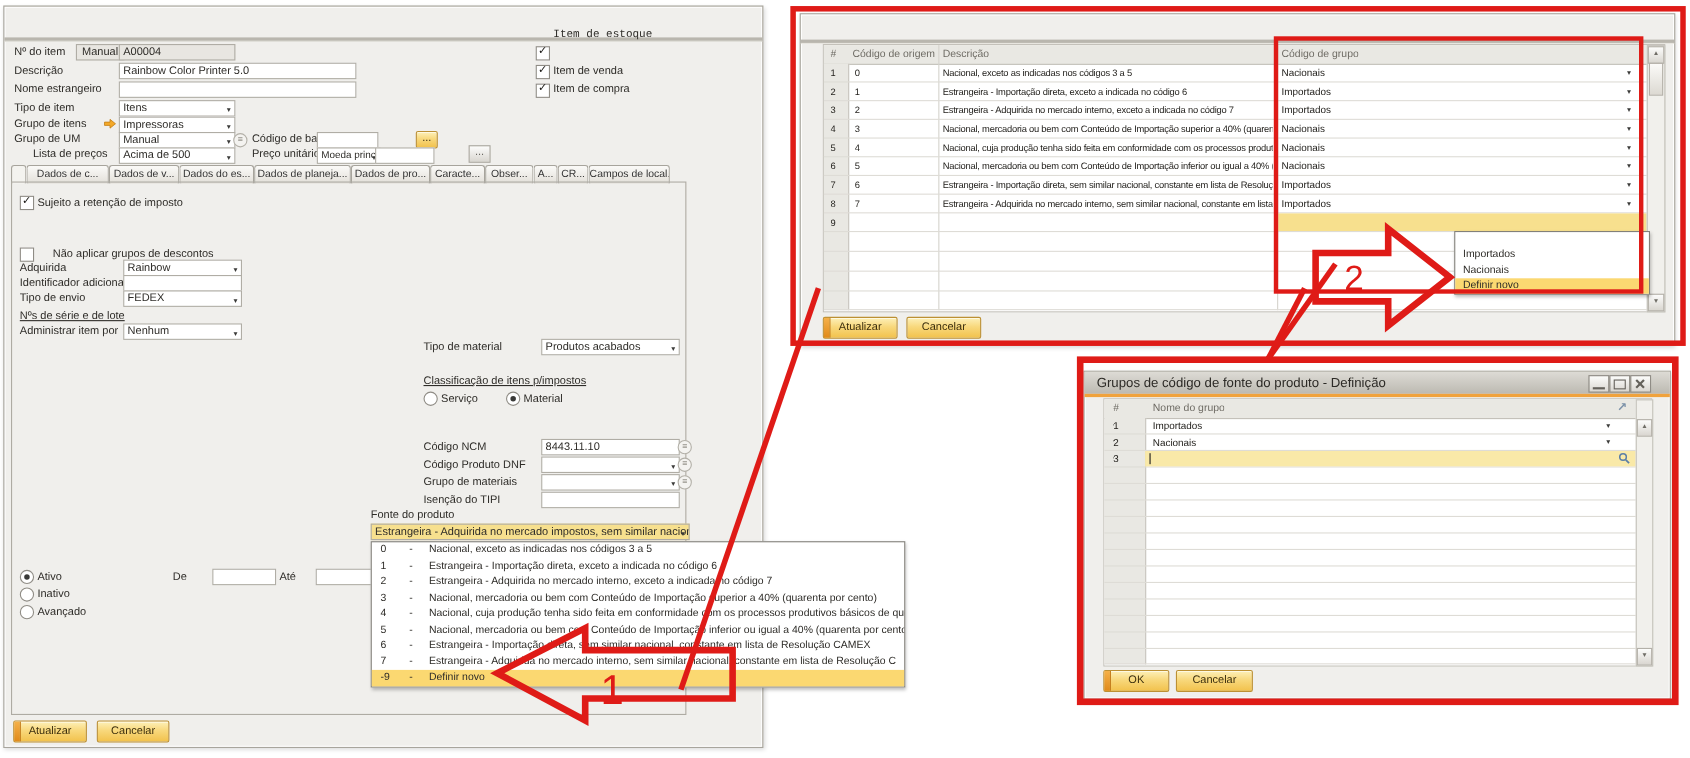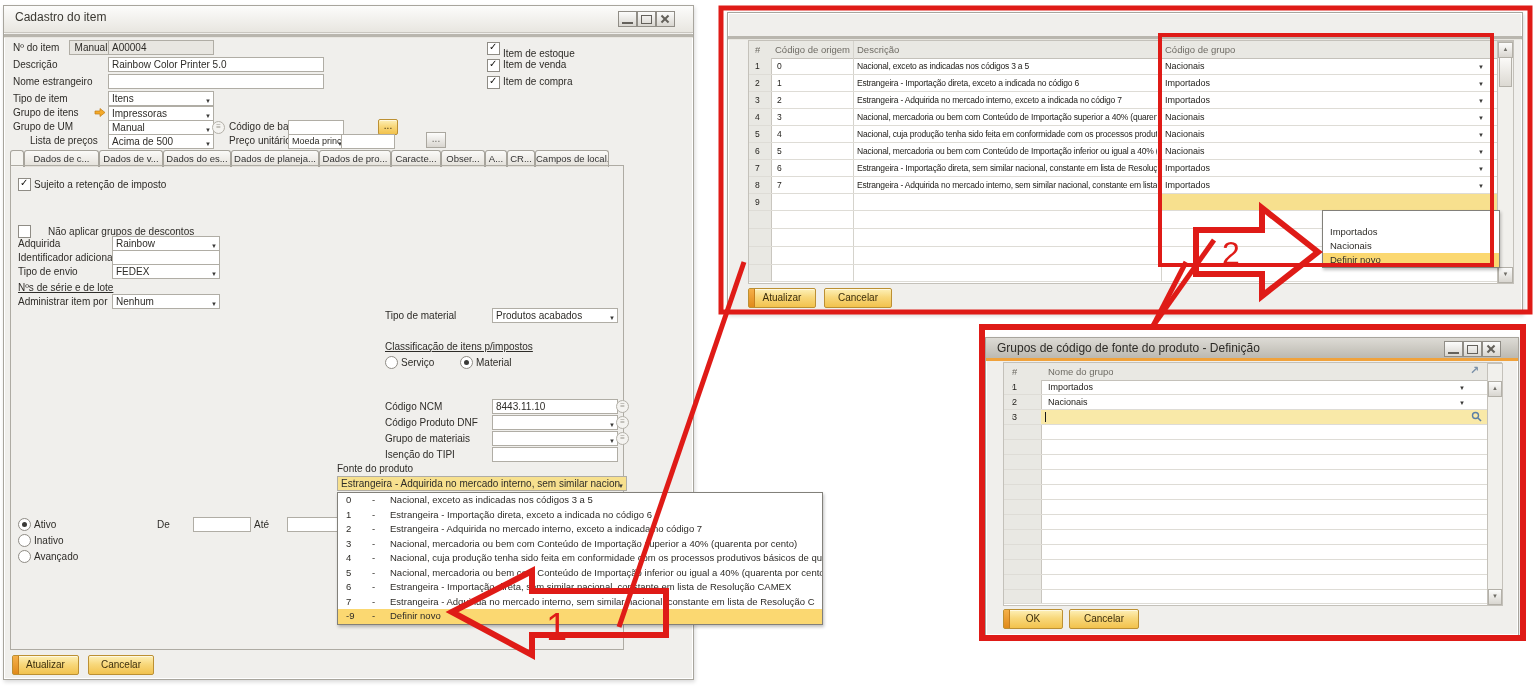--- a/index.html
+++ b/index.html
@@ -53,26 +53,20 @@
   .ddcode{display:inline-block;width:26px;padding-left:8px;}
   .dddash{display:inline-block;width:18px;}
   svg.overlay{position:absolute;left:0;top:0;z-index:100;pointer-events:none;}
 </style>
 </head>
 <body>
 
 <div class="stage">
 
   <div class="win" style="left:3px;top:5px;width:689px;height:673px;">
-    <div class="titlebar" style="height:26px;">
-      <span class="wtitle">Cadastro do item</span>
-      <span class="wctl ic-min" style="right:56px;top:5px;"></span>
-      <span class="wctl ic-max" style="right:37px;top:5px;"></span>
-      <span class="wctl ic-x" style="right:18px;top:5px;"></span>
-    </div>
     <div class="sep2" style="top:28px;"></div>
 
     <span class="lbl" style="left:9px;top:36px;">Nº do item</span>
     <div class="inp gray" style="left:65px;top:34px;width:36px;text-align:center;">Manual</div>
     <div class="inp gray" style="left:104px;top:34px;width:98px;">A00004</div>
 
     <span class="lbl" style="left:9px;top:53px;">Descrição</span>
     <div class="inp" style="left:104px;top:51px;width:208px;">Rainbow Color Printer 5.0</div>
 
     <span class="lbl" style="left:9px;top:70px;text-align:right;">Nome estrangeiro</span>
@@ -95,21 +89,21 @@
     <div class="sapbtn" style="left:374px;top:113px;width:18px;height:14px;line-height:12px;">...</div>
 
     <span class="lbl" style="left:9px;top:129px;padding-left:17px;">Lista de preços</span>
     <div class="inp cmb" style="left:104px;top:128px;width:98px;">Acima de 500</div>
     <span class="lbl" style="left:225px;top:129px;">Preço unitário</span>
     <div class="inp cmb" style="left:284px;top:128px;width:50px;font-size:9px;">Moeda princi</div>
     <div class="inp" style="left:337px;top:128px;width:46px;"></div>
     <div class="abs" style="left:422px;top:126px;width:18px;height:14px;background:linear-gradient(#fcfcfb,#d9d6d0);border:1px solid #aaa79f;text-align:center;line-height:12px;color:#6b6963;">...</div>
 
     <span class="cb on" style="left:483px;top:36px;"></span>
-    <span class="lbl" style="left:499px;top:42px;">Item de estoque</span>
+    <span class="lbl" style="left:499px;top:21px;font-family:Liberation Mono, monospace;">Item de estoque</span>
     <span class="cb on" style="left:483px;top:53px;"></span>
     <span class="lbl" style="left:499px;top:53px;">Item de venda</span>
     <span class="cb on" style="left:483px;top:70px;"></span>
     <span class="lbl" style="left:499px;top:70px;">Item de compra</span>
   </div>
 
   <div class="tab" style="left:10px;width:12px;background:#f4f3ef;"></div>
   <div class="tab" style="left:24px;width:73px;">Dados de c...</div>
   <div class="tab" style="left:99px;width:62px;">Dados de v...</div>
   <div class="tab" style="left:163px;width:66px;">Dados do es...</div>
@@ -154,21 +148,21 @@
   <span class="lbl" style="left:385px;top:417px;">Código Produto DNF</span>
   <div class="inp cmb" style="left:492px;top:415px;width:118px;"></div>
   <span class="licon" style="left:616px;top:416px;"></span>
   <span class="lbl" style="left:385px;top:433px;">Grupo de materiais</span>
   <div class="inp cmb" style="left:492px;top:431px;width:118px;"></div>
   <span class="licon" style="left:616px;top:432px;"></span>
   <span class="lbl" style="left:385px;top:449px;">Isenção do TIPI</span>
   <div class="inp" style="left:492px;top:447px;width:118px;"></div>
 
   <span class="lbl" style="left:337px;top:463px;">Fonte do produto</span>
-  <div class="inp yellow cmb" style="left:337px;top:476px;width:282px;">Estrangeira - Adquirida no mercado interno, sem similar nacion</div>
+  <div class="inp yellow cmb" style="left:337px;top:476px;width:282px;">Estrangeira - Adquirida no mercado impostos, sem similar nacion</div>
 
   <div class="ddlist" style="left:337px;top:492px;width:484px;">
     <div class="ddrow"><span class="ddcode">0</span><span class="dddash">-</span><span>Nacional, exceto as indicadas nos códigos 3 a 5</span></div>
     <div class="ddrow"><span class="ddcode">1</span><span class="dddash">-</span><span>Estrangeira - Importação direta, exceto a indicada no código 6</span></div>
     <div class="ddrow"><span class="ddcode">2</span><span class="dddash">-</span><span>Estrangeira - Adquirida no mercado interno, exceto a indicada no código 7</span></div>
     <div class="ddrow"><span class="ddcode">3</span><span class="dddash">-</span><span>Nacional, mercadoria ou bem com Conteúdo de Importação superior a 40% (quarenta por cento)</span></div>
     <div class="ddrow"><span class="ddcode">4</span><span class="dddash">-</span><span>Nacional, cuja produção tenha sido feita em conformidade com os processos produtivos básicos de que</span></div>
     <div class="ddrow"><span class="ddcode">5</span><span class="dddash">-</span><span>Nacional, mercadoria ou bem com Conteúdo de Importação inferior ou igual a 40% (quarenta por cento)</span></div>
     <div class="ddrow"><span class="ddcode">6</span><span class="dddash">-</span><span>Estrangeira - Importação direta, sem similar nacional, constante em lista de Resolução CAMEX</span></div>
     <div class="ddrow"><span class="ddcode">7</span><span class="dddash">-</span><span>Estrangeira - Adquirida no mercado interno, sem similar nacional, constante em lista de Resolução C</span></div>

